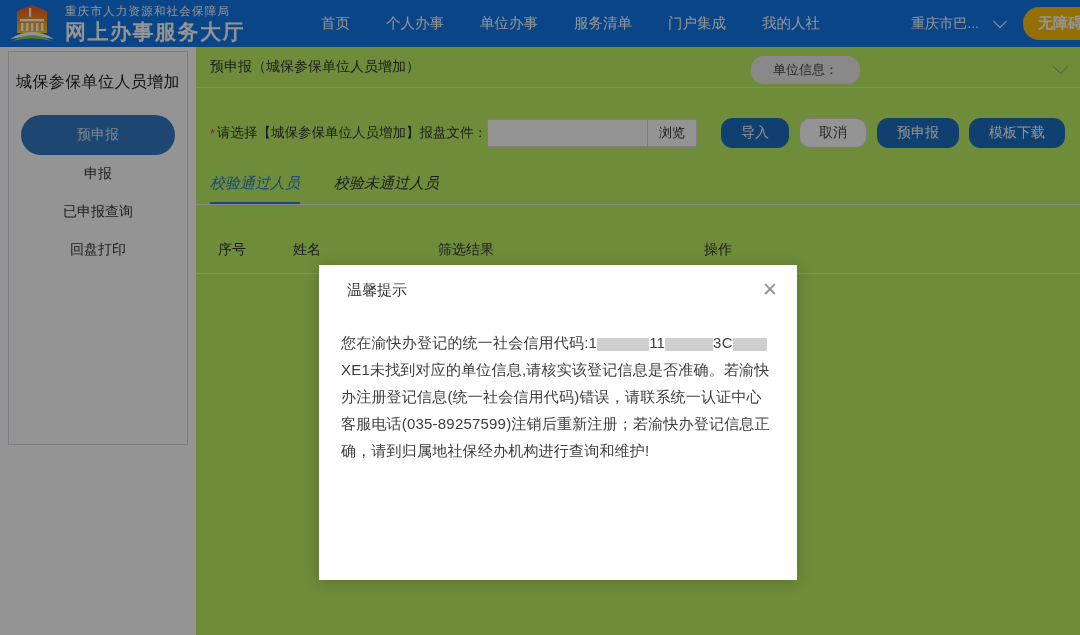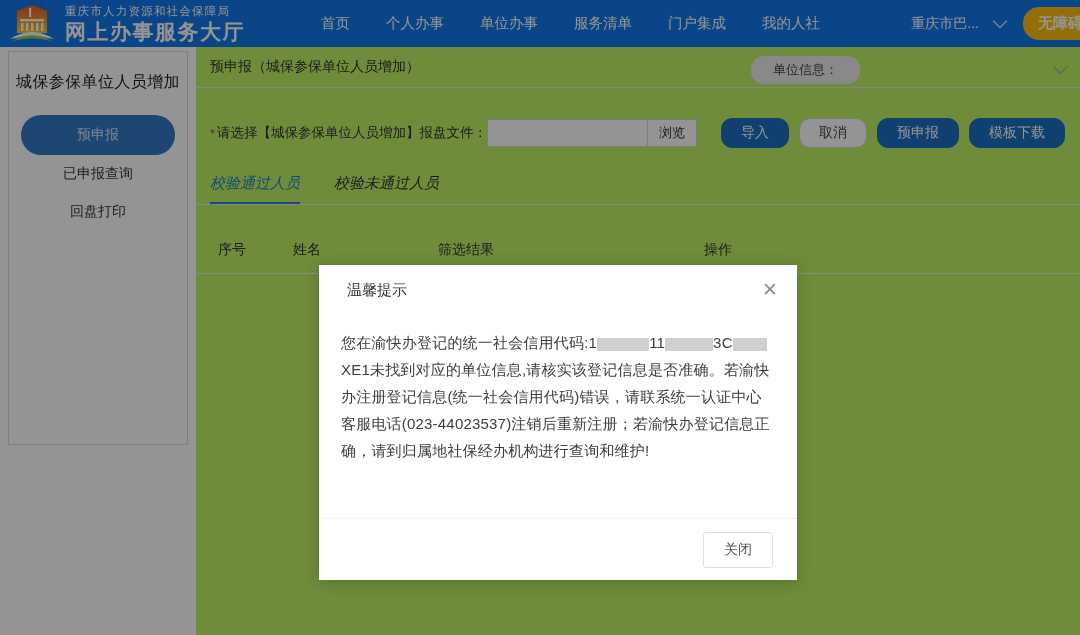--- a/index.html
+++ b/index.html
@@ -166,20 +166,21 @@
       <div class="access-btn">无障碍</div>
     </div>
   </div>
 
   <div class="body-area">
 
     <div class="sidebar">
       <div class="side-title">城保参保单位人员增加</div>
       <div class="side-list">
         <div class="side-item active">预申报</div>
+        <div class="side-item">申报</div>
         <div class="side-item">已申报查询</div>
         <div class="side-item">回盘打印</div>
       </div>
     </div>
 
     <div class="content">
       <div class="content-head">
         <div class="content-head-title">预申报（城保参保单位人员增加）</div>
         <div class="unit-pill">单位信息：</div>
         <div class="chev-head"></div>
@@ -212,21 +213,18 @@
 
   <div class="overlay"></div>
 
   <div class="modal">
     <div class="modal-head">
       <div class="modal-title">温馨提示</div>
       <div class="modal-close">✕</div>
     </div>
     <div class="modal-body">
       <div class="modal-text">
-        <span>您在渝快办登记的统一社会信用代码:1</span><span class="redact r1"></span><span>11</span><span class="redact r2"></span><span>3C</span><span class="redact r3"></span><span>XE1未找到对应的单位信息,请核实该登记信息是否准确。若渝快办注册登记信息(统一社会信用代码)错误，请联系统一认证中心客服电话(023-44023537)注销后重新注册；若渝快办登记信息正确，请到归属地社保经办机构进行查询和维护!</span>
-      </div>
-    </div>
-    <div class="modal-foot">
-      <div class="close-btn">关闭</div>
+        <span>您在渝快办登记的统一社会信用代码:1</span><span class="redact r1"></span><span>11</span><span class="redact r2"></span><span>3C</span><span class="redact r3"></span><span>XE1未找到对应的单位信息,请核实该登记信息是否准确。若渝快办注册登记信息(统一社会信用代码)错误，请联系统一认证中心客服电话(035-89257599)注销后重新注册；若渝快办登记信息正确，请到归属地社保经办机构进行查询和维护!</span>
+      </div>
     </div>
   </div>
 
 </div>
 
 </body></html>

